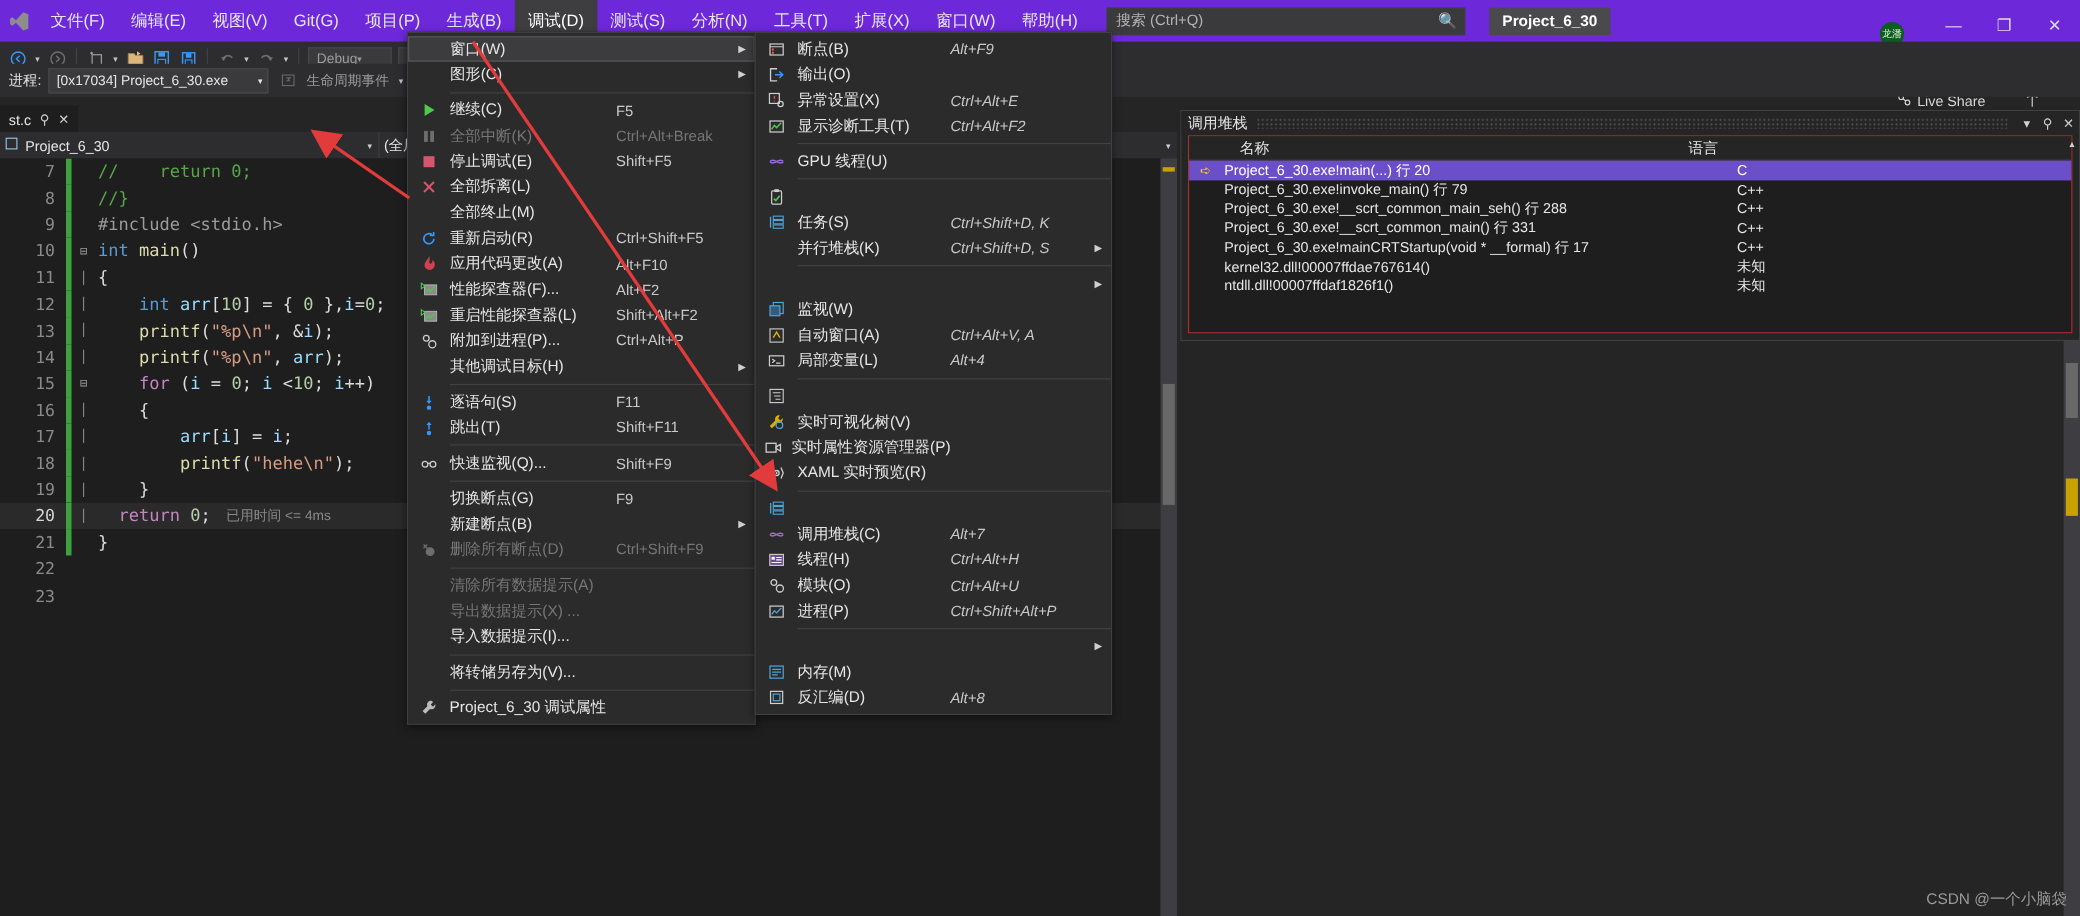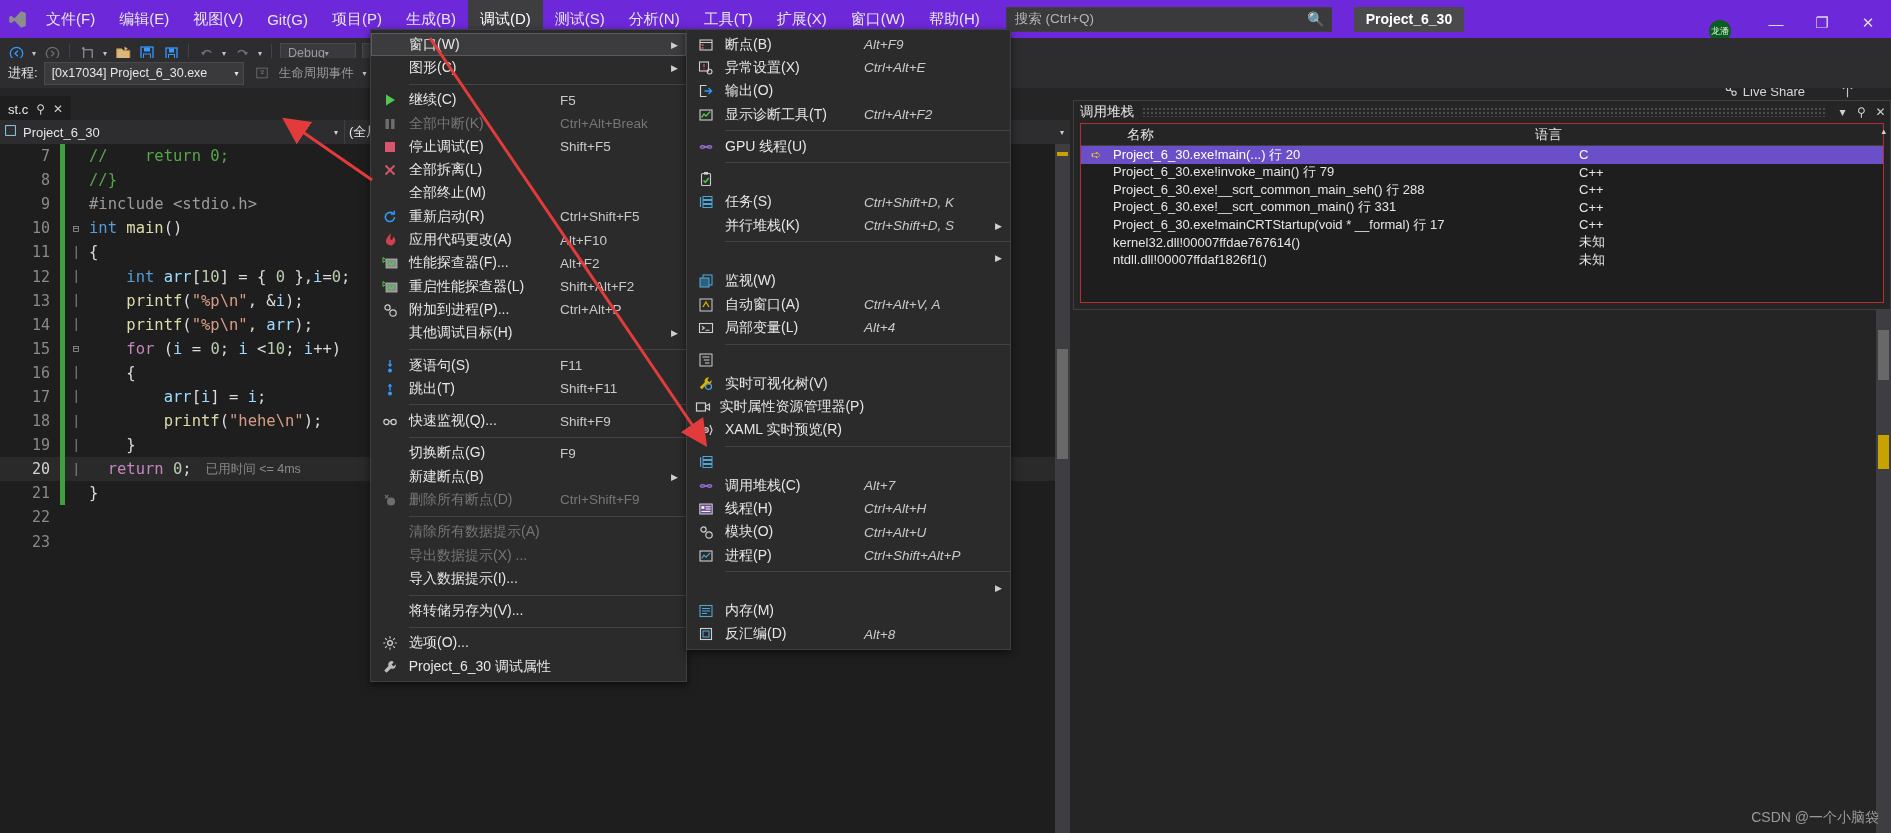--- a/index.html
+++ b/index.html
@@ -722,30 +722,20 @@
     <div class="popup-row">
       <span class="popup-ico"></span>
       <span class="popup-label">将转储另存为(V)...</span>
       <span class="popup-key"></span>
     </div>
     <div class="popup-sep"></div>
 
     <div class="popup-row">
       <span class="popup-ico">
         <svg viewBox="0 0 16 16">
-            <circle cx="8" cy="8" r="2.4" fill="none" stroke="#cfcfcf" stroke-width="1.3"></circle>
-            <path d="M8 1.2v2.2M8 12.6v2.2M1.2 8h2.2M12.6 8h2.2M3.2 3.2l1.6 1.6M11.2 11.2l1.6 1.6M12.8 3.2l-1.6 1.6M4.8 11.2l-1.6 1.6" stroke="#cfcfcf" stroke-width="1.2"></path>
-          </svg>
-      </span>
-      <span class="popup-label">选项(O)...</span>
-      <span class="popup-key"></span>
-    </div>
-    <div class="popup-row">
-      <span class="popup-ico">
-        <svg viewBox="0 0 16 16">
             <path d="M10.8 2.2a3.6 3.6 0 0 0-4.3 4.9L2.2 11.4l2.4 2.4 4.3-4.3a3.6 3.6 0 0 0 4.9-4.3l-2.2 2.2-2-2 2-2z" fill="#bdbdbd"></path>
           </svg>
       </span>
       <span class="popup-label">Project_6_30 调试属性</span>
       <span class="popup-key"></span>
     </div>
   </div>
 
   <div class="popup" id="menu-window">
     <div class="popup-row">
@@ -756,37 +746,37 @@
             <circle cx="4.6" cy="8" r="1.1" fill="#e05050"></circle>
             <circle cx="4.6" cy="11" r="1.1" fill="#e05050"></circle>
           </svg>
       </span>
       <span class="popup-label">断点(B)</span>
       <span class="popup-key">Alt+F9</span>
     </div>
     <div class="popup-row">
       <span class="popup-ico">
         <svg viewBox="0 0 16 16">
+            <path d="M8.5 2.5H2.5v11h6" fill="none" stroke="#cfcfcf" stroke-width="1.2"></path>
+            <path d="M6.5 8h7M10.5 5 13.6 8l-3.1 3" fill="none" stroke="#3399ff" stroke-width="1.3"></path>
+          </svg>
+      </span>
+      <span class="popup-label">输出(O)</span>
+      <span class="popup-key"></span>
+    </div>
+    <div class="popup-row">
+      <span class="popup-ico">
+        <svg viewBox="0 0 16 16">
             <rect x="1.5" y="2" width="9" height="9" fill="none" stroke="#cfcfcf" stroke-width="1.1"></rect>
             <path d="M6 4v3M6 8.4v.9" stroke="#e05050" stroke-width="1.3"></path>
             <circle cx="11.6" cy="11.6" r="2.4" fill="none" stroke="#cfcfcf" stroke-width="1.1"></circle>
           </svg>
       </span>
       <span class="popup-label">异常设置(X)</span>
       <span class="popup-key">Ctrl+Alt+E</span>
-    </div>
-    <div class="popup-row">
-      <span class="popup-ico">
-        <svg viewBox="0 0 16 16">
-            <path d="M8.5 2.5H2.5v11h6" fill="none" stroke="#cfcfcf" stroke-width="1.2"></path>
-            <path d="M6.5 8h7M10.5 5 13.6 8l-3.1 3" fill="none" stroke="#3399ff" stroke-width="1.3"></path>
-          </svg>
-      </span>
-      <span class="popup-label">输出(O)</span>
-      <span class="popup-key"></span>
     </div>
     <div class="popup-row">
       <span class="popup-ico">
         <svg viewBox="0 0 16 16">
             <rect x="2" y="3" width="12" height="10" fill="none" stroke="#cfcfcf" stroke-width="1.1"></rect>
             <path d="M3.5 10.5 6 7l2 2 4.2-4.5" fill="none" stroke="#4ec94e" stroke-width="1.3"></path>
           </svg>
       </span>
       <span class="popup-label">显示诊断工具(T)</span>
       <span class="popup-key">Ctrl+Alt+F2</span>

